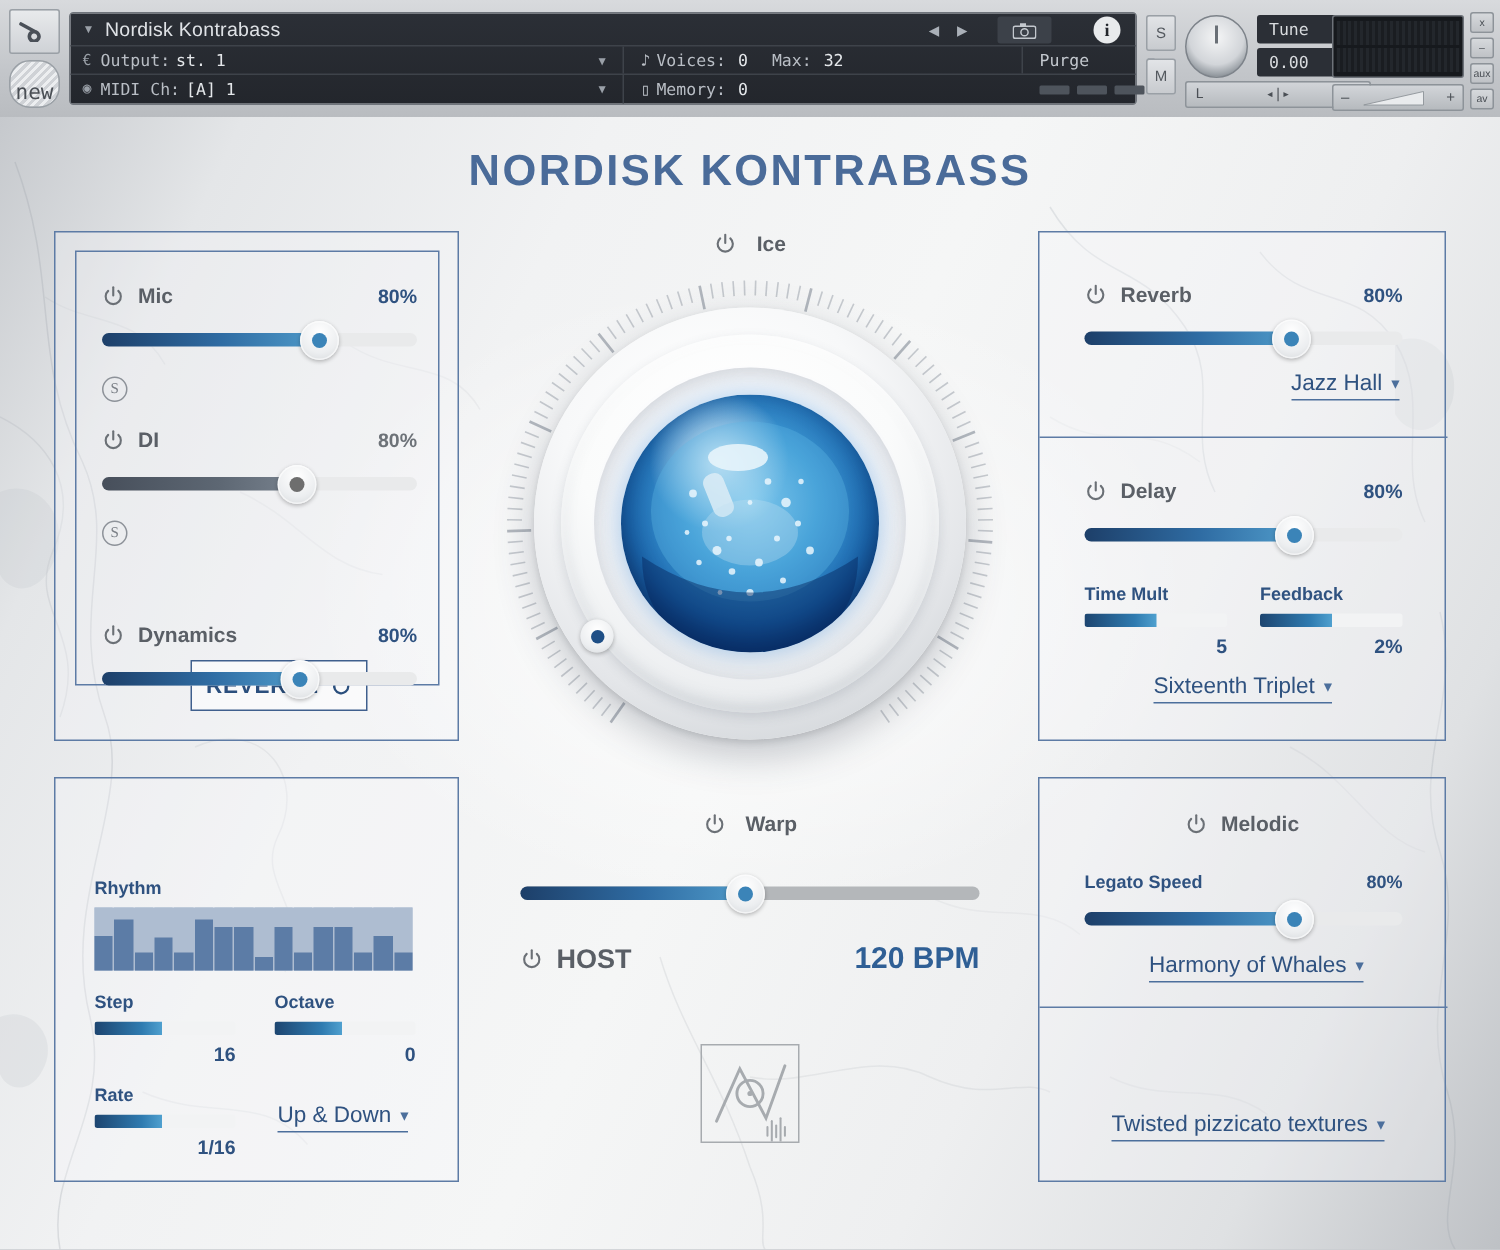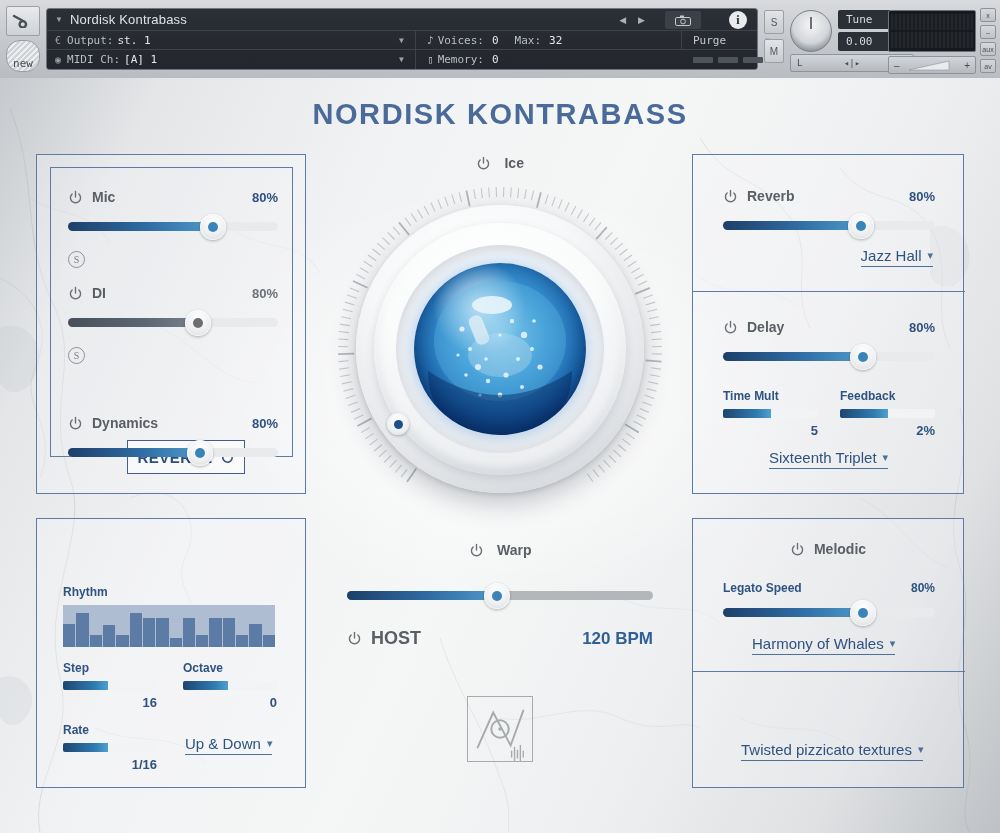--- a/index.html
+++ b/index.html
@@ -23,21 +23,21 @@
     width: 34px; height: 30px; background: linear-gradient(#e8eaec,#cfd2d6);
     border: 1px solid #9aa0a6; border-radius: 2px;
     display: flex; align-items: center; justify-content: center;
   }
   .kh-new {
     margin-top: 4px;
     width: 34px; height: 32px;
     background: repeating-linear-gradient(135deg, #cfd2d6 0 2px, #eceef0 2px 4px);
     border: 1px solid #9aa0a6; border-radius: 14px;
     display: flex; align-items: flex-end; justify-content: center;
-    font-size: 11px; color: #4a4f55; padding-bottom: 1px;
+    font-size: 14px; color: #4a4f55; padding-bottom: 1px;
     font-family: "DejaVu Sans Mono", monospace;
   }
   .kh-main {
     position: absolute; left: 46px; top: 8px; width: 712px; height: 62px;
     background: linear-gradient(#2b2f36, #23262c);
     border: 1px solid #70757c; border-radius: 3px;
   }
   .kh-row1 {
     position: relative; height: 22px; border-bottom: 1px solid #3e434a;
     display: flex; align-items: center;
@@ -249,21 +249,21 @@
   .knob-indicator {
     position:absolute; width:22px;height:22px;border-radius:50%;
     background: radial-gradient(circle at 50% 32%, #ffffff, #eceef0 65%, #d6d9dc 100%);
     box-shadow: 0 1px 3px rgba(0,0,0,.28);
     display:flex;align-items:center;justify-content:center;
   }
   .knob-indicator i { width:9px;height:9px;border-radius:50%;background:#1f4f86;display:block; }
 
   .host-row { position:absolute; display:flex; align-items:center; width:100%; }
   .host-lbl { font-size:18px;font-weight:bold;color:#5a5f66;margin-left:9px;}
-  .bpm { margin-left:auto; font-size:17px; font-weight:bold; color:#2f5f95; }
+  .bpm { margin-left:auto; font-size:20px; font-weight:bold; color:#2f5f95; }
 
   .logo-box {
     position:absolute; border:1.5px solid #a7abaf; background:transparent;
   }
 </style>
 </head>
 <body>
 
 <div class="kontakt-header">
 
@@ -831,21 +831,21 @@
     <div style="position:absolute;left:30px;top:62px;width:212px;display:flex;">
       <span class="minilabel">Legato Speed</span>
       <span class="minilabel" style="margin-left:auto;">80%</span>
     </div>
     <div class="slider" style="position:absolute;left:30px;top:89px;width:212px;">
       <div class="fill" style="width:66%"></div>
       <div class="knob" style="left:66%">
           <i></i>
         </div>
     </div>
-    <div class="dropdown" style="position:absolute;left:59px;top:116px;">
+    <div class="dropdown" style="position:absolute;left:73px;top:116px;">
       <span>Harmony of Whales</span>
       <span class="cv">▾</span>
     </div>
 
     <div class="dropdown" style="position:absolute;left:48px;top:222px;">
       <span>Twisted pizzicato textures</span>
       <span class="cv">▾</span>
     </div>
   </div>
 

